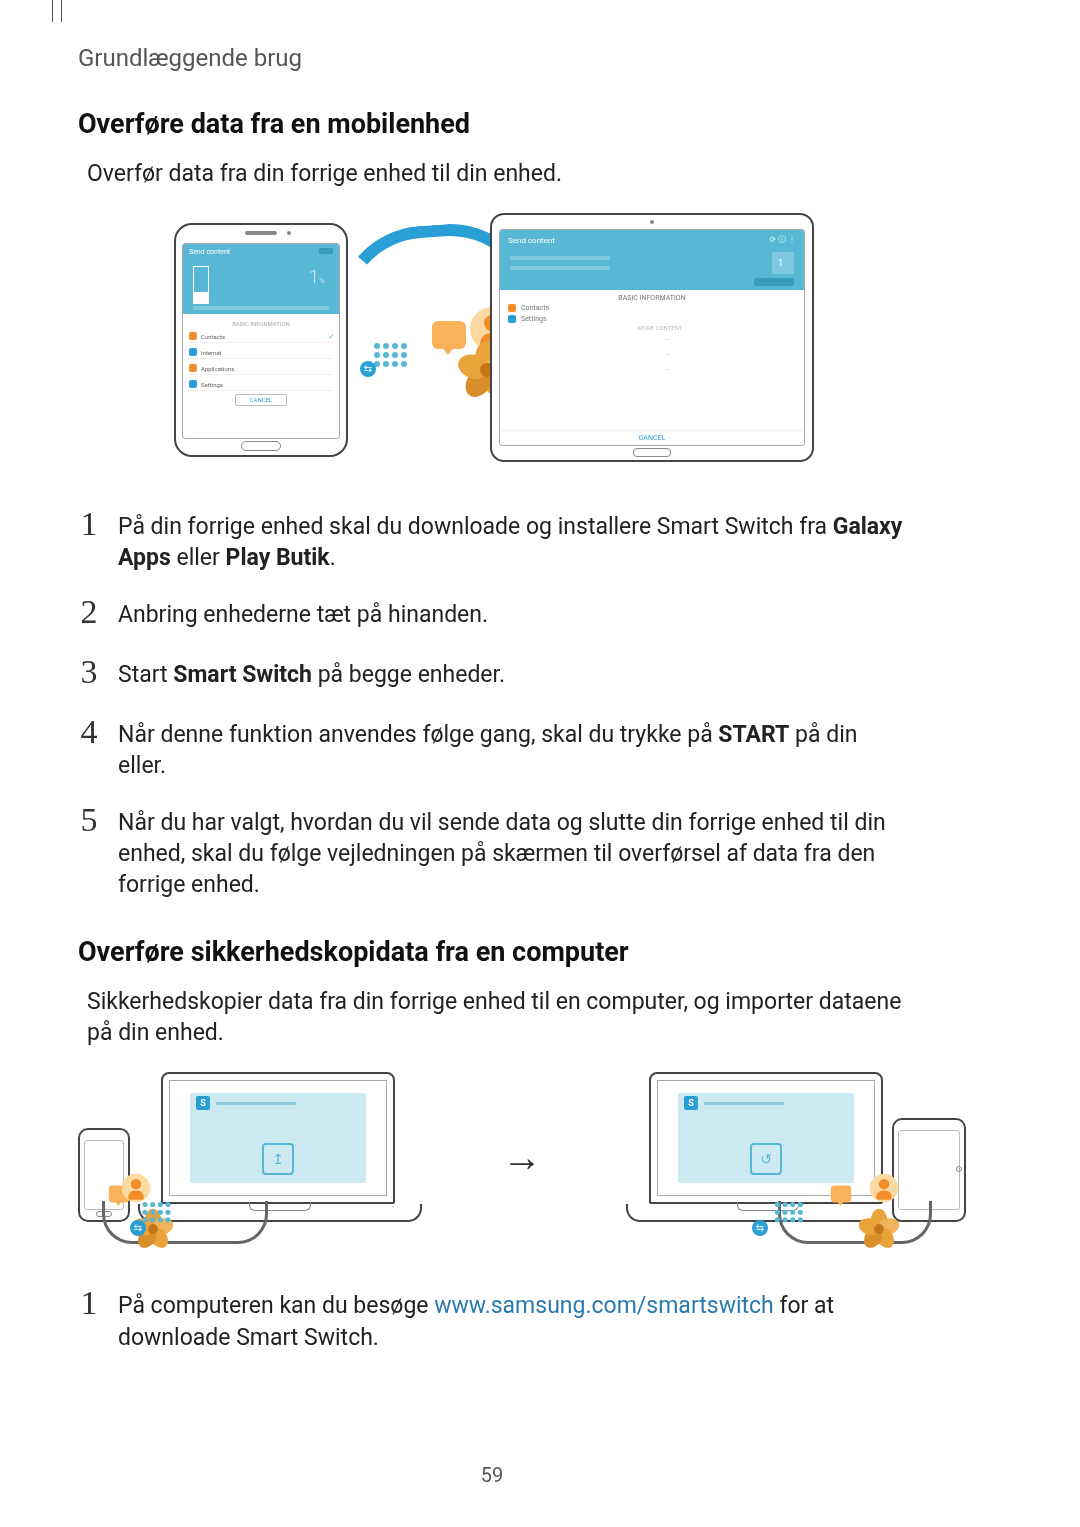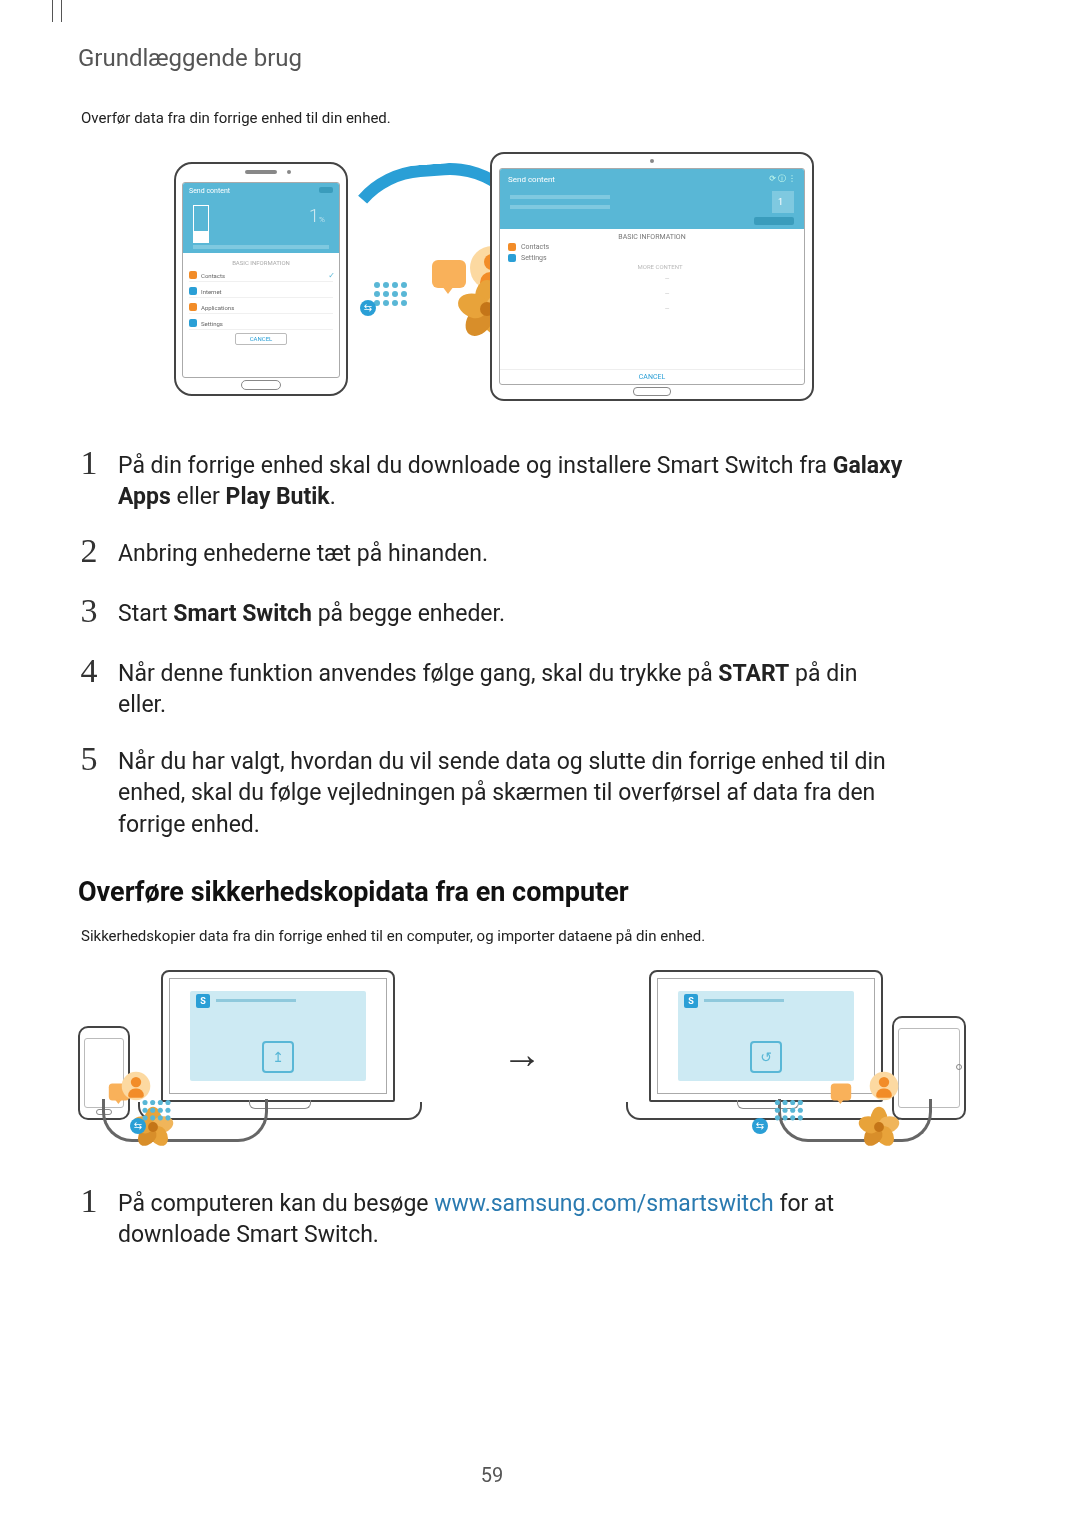--- a/index.html
+++ b/index.html
@@ -31,22 +31,22 @@
     color: #555;
     margin: 4px 0 36px 0;
   }
   h3.section {
     font-size: 27px;
     font-weight: 700;
     margin: 0 0 18px 0;
     color: #111;
   }
   .intro {
-    font-size: 15px;
-    margin: 0 0 24px 3px;
+    font-size: 23px;
+    margin: 0 0 24px 9px;
     line-height: 1.35;
   }
   .figure {
     text-align: center;
     margin: 0 0 44px 0;
   }
   ol.steps {
     list-style: none;
     padding: 0;
     margin: 0 0 36px 0;
@@ -225,20 +225,21 @@
 
   .arrow-mid { font-size:40px; color:#333; }
 </style>
 </head>
 <body>
 
 <div class="page">
   <div class="tab-mark"></div>
   <div class="header-text">Grundlæggende brug</div>
 
+  <h3 class="section">Overføre data fra en mobilenhed</h3>
   <p class="intro">Overfør data fra din forrige enhed til din enhed.</p>
 
   <div class="figure">
     <div class="fig1">
       
       <div class="phone-outer">
         <div class="phone-speaker"></div>
           <div class="phone-cam"></div>
         <div class="phone-screen">
           <div class="ss-top">

